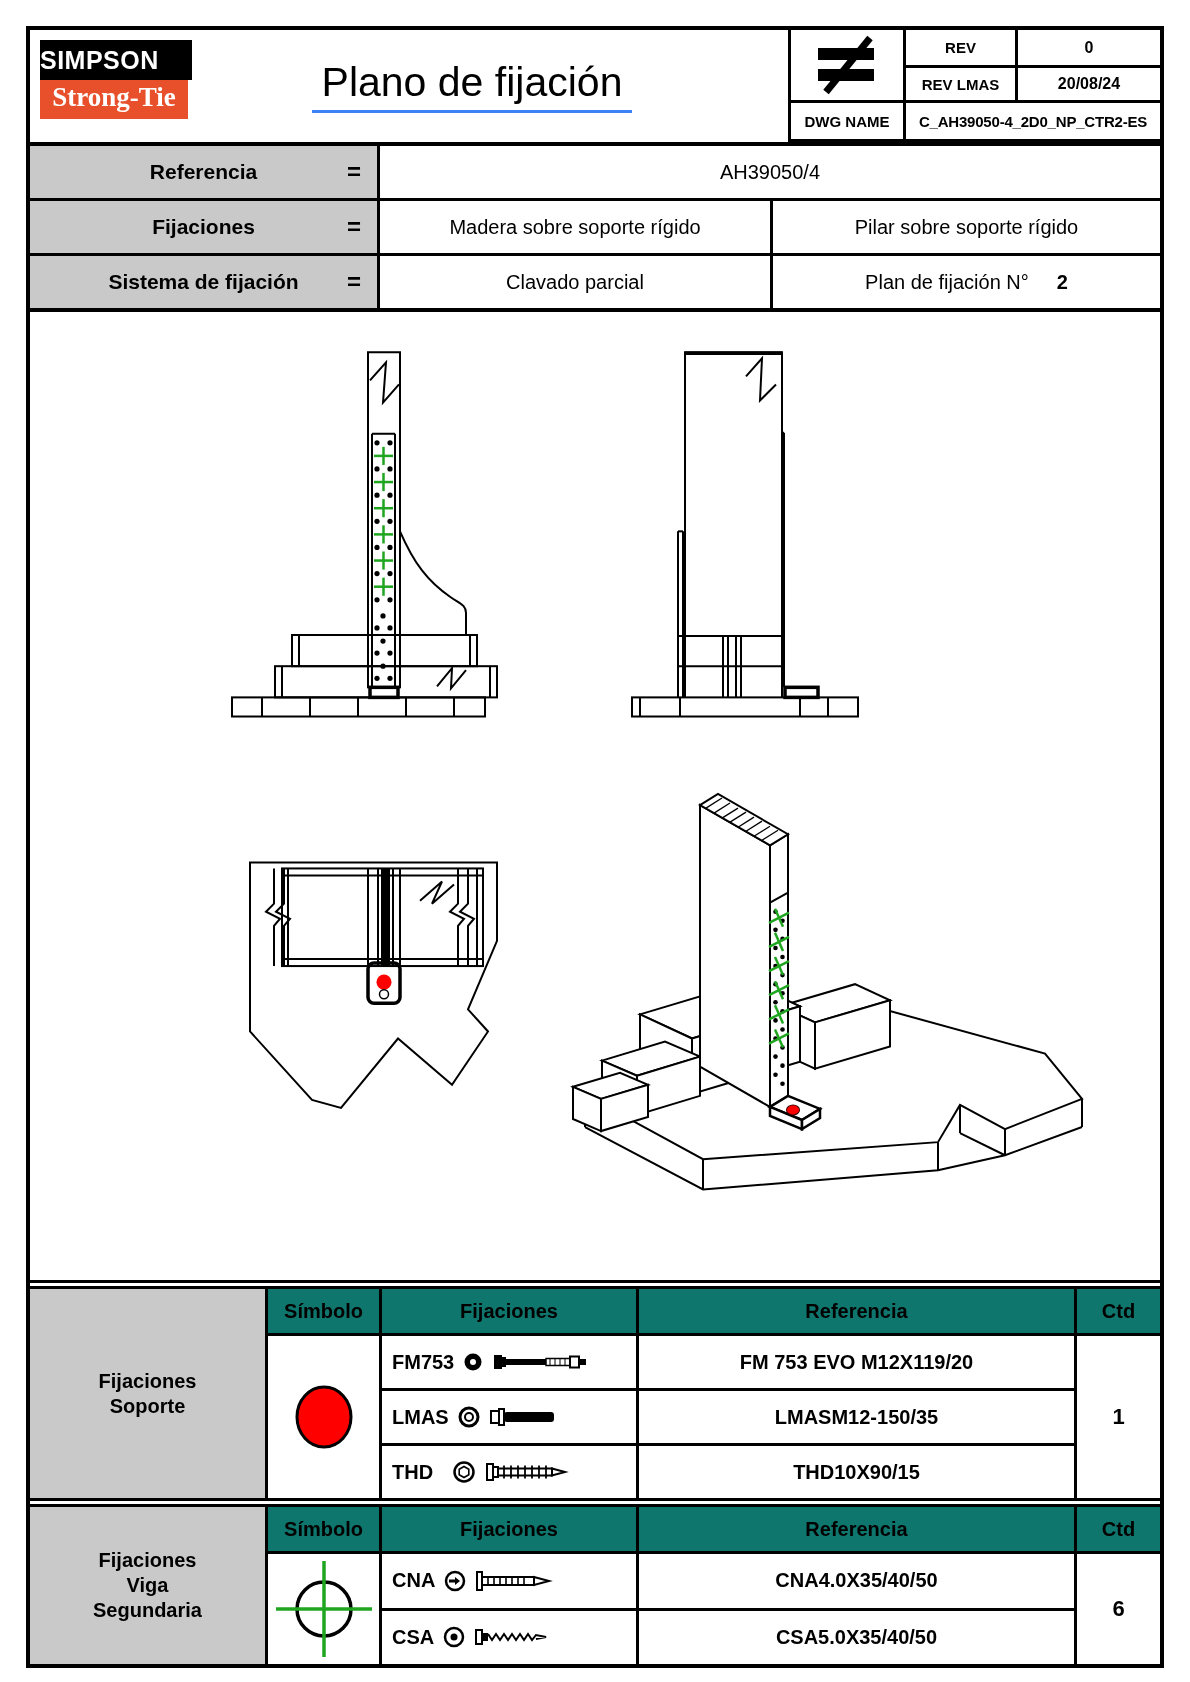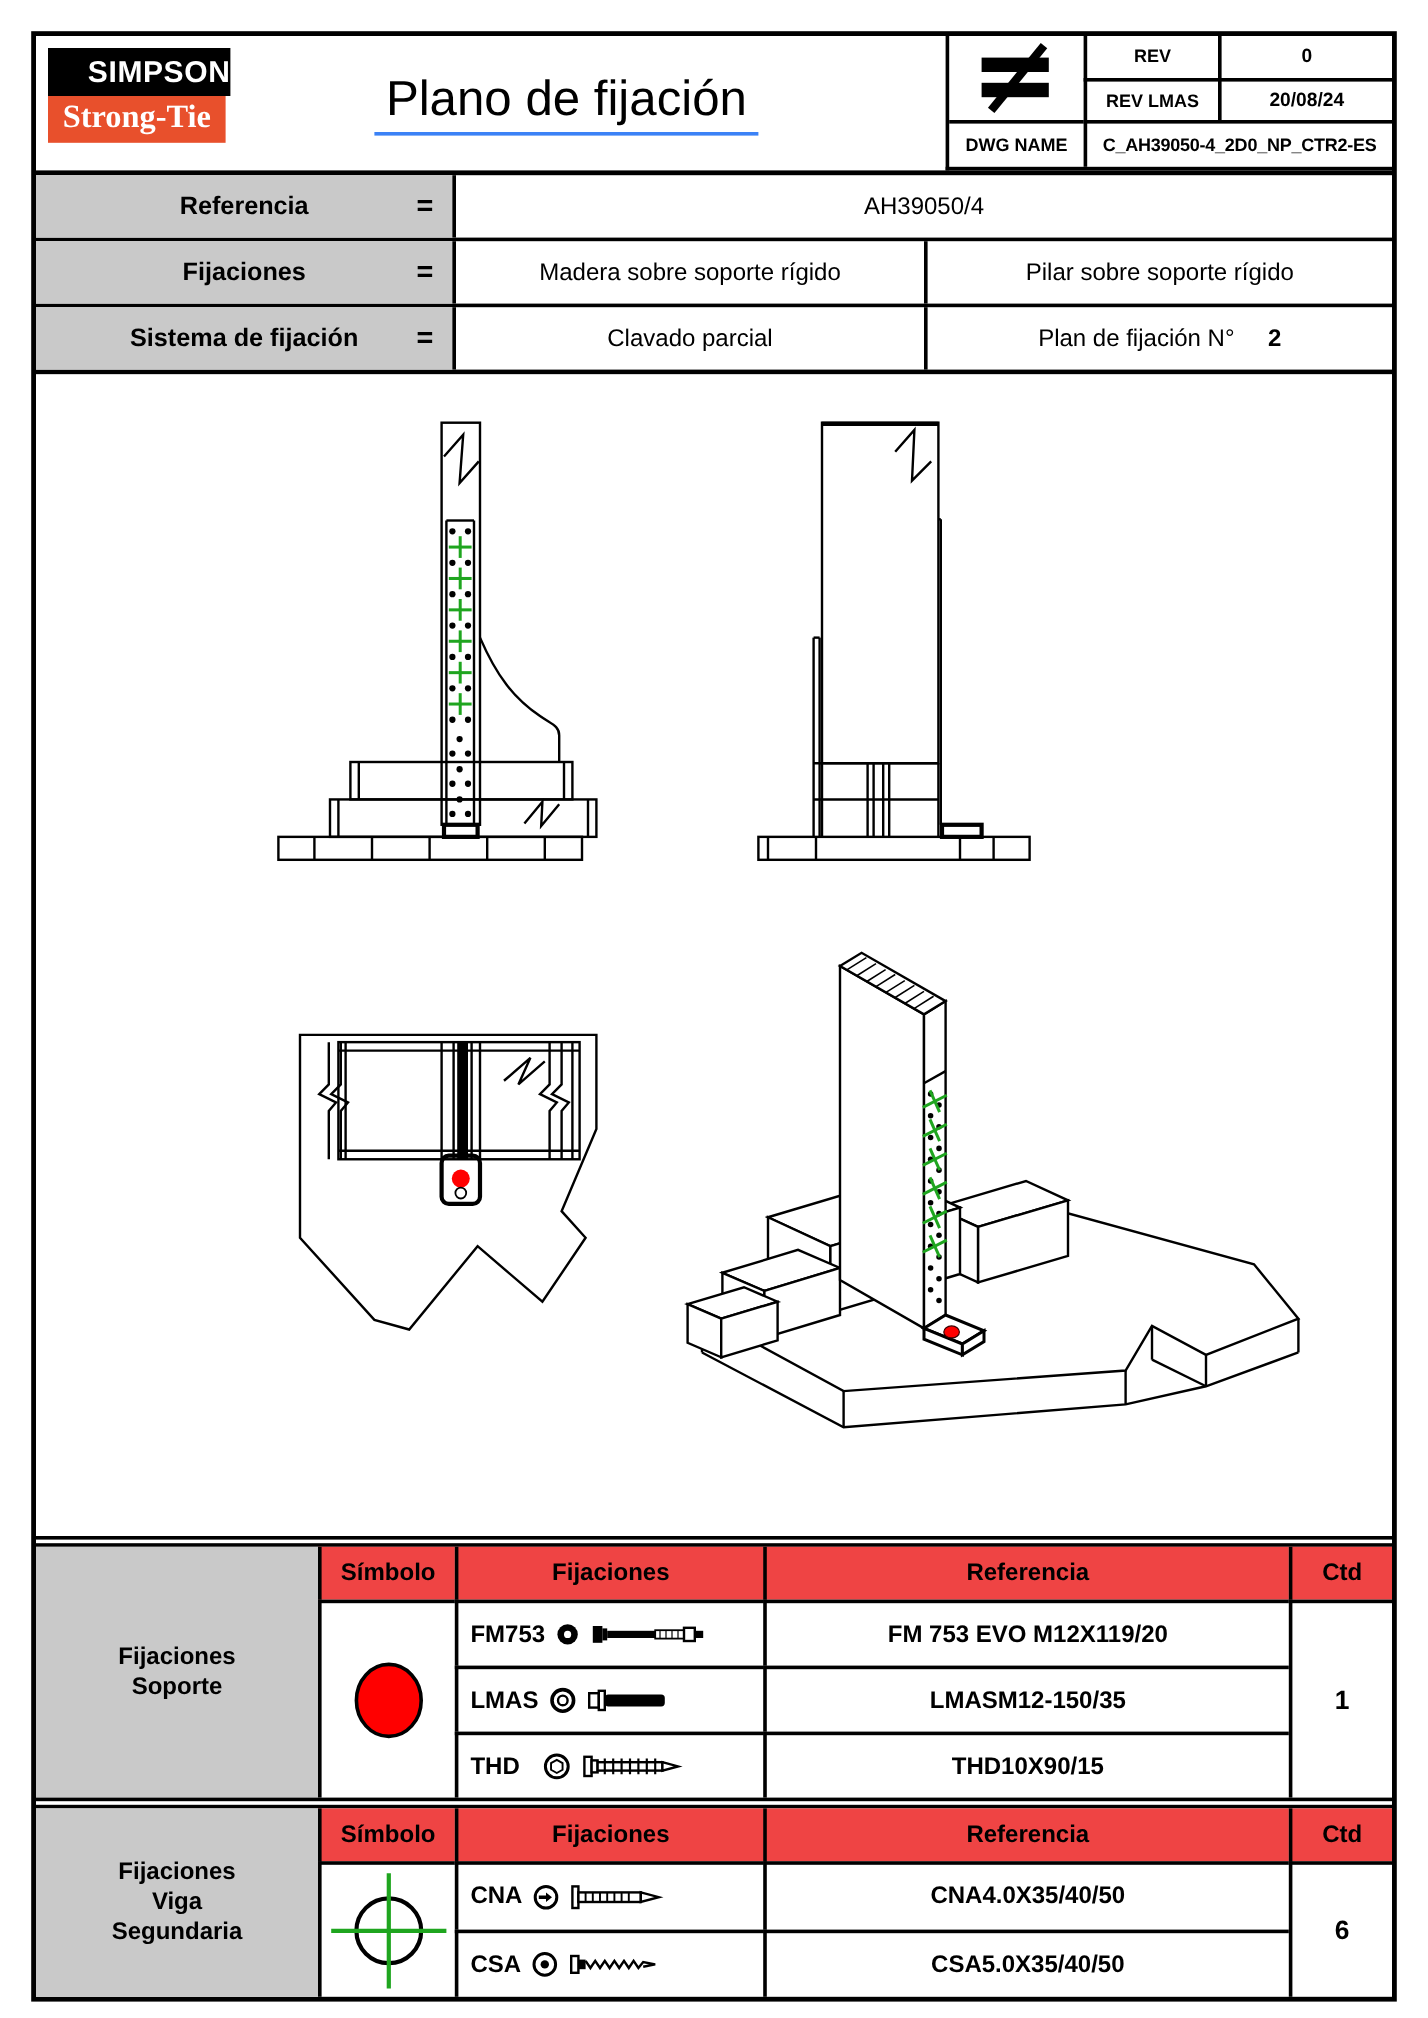--- a/index.html
+++ b/index.html
@@ -2,21 +2,21 @@
 <html><head>
 <meta charset="utf-8">
 <style>
   html,body{margin:0;padding:0;background:#fff;}
   body{width:1190px;height:1682px;position:relative;font-family:"Liberation Sans",sans-serif;color:#000;}
   .sheet{position:absolute;left:26px;top:26px;width:1130px;height:1634px;border:4px solid #000;display:flex;flex-direction:column;box-sizing:content-box;background:#fff;}
 
   
   .header{height:112px;border-bottom:4px solid #000;display:grid;grid-template-columns:178px 1fr 424px;}
   .logo-wrap{padding:10px 0 0 10px;}
-  .logo-simpson{background:#000;color:#fff;font-weight:bold;font-size:25px;letter-spacing:.5px;text-align:right;width:152px;padding:6px 0 5px;box-sizing:border-box;}
+  .logo-simpson{background:#000;color:#fff;font-weight:bold;font-size:25px;letter-spacing:.5px;text-align:left;width:152px;padding:6px 0 5px;box-sizing:border-box;}
   .logo-strongtie{background:#e8502c;color:#fff;font-family:"Liberation Serif",serif;font-weight:bold;font-size:27px;text-align:center;width:148px;padding:2px 0 6px;box-sizing:border-box;}
   .title-wrap{display:flex;align-items:center;justify-content:center;}
   .doc-title{font-size:41px;border-bottom:3px solid #3b82f6;padding:0 10px 4px;white-space:nowrap;}
   .rev-outer{position:relative;}
   .rev-grid{position:absolute;left:52px;top:0;right:0;bottom:0;border-left:3px solid #000;border-bottom:3px solid #000;display:grid;grid-template-columns:112px 112px 1fr;grid-template-rows:35px 35px 1fr;}
   .rev-grid>div{display:flex;align-items:center;justify-content:center;box-sizing:border-box;}
   .bl{border-left:3px solid #000;} .bt{border-top:3px solid #000;}
   .rev-lab{font-size:15px;font-weight:bold;}
   .rev-val{font-size:16px;font-weight:bold;}
   .dwg-val{font-size:15px;font-weight:bold;letter-spacing:-0.2px;}
@@ -32,21 +32,21 @@
 
   
   .drawing{flex:1;position:relative;background:#fff;overflow:hidden;}
   .drawing svg{position:absolute;inset:0;width:100%;height:100%;}
 
   
   .fixtable{display:grid;grid-template-columns:235px 114px 257px 438px 1fr;box-sizing:border-box;}
   .t1{height:218px;border-top:9px double #000;grid-template-rows:44px 1fr 1fr 1fr;}
   .t2{height:166px;border-top:9px double #000;grid-template-rows:44px 1fr 1fr;}
   .cell{display:flex;align-items:center;justify-content:center;box-sizing:border-box;}
-  .hdr{background:#ef4444;font-weight:bold;font-size:20px;}
+  .hdr{background:#0f766e;font-weight:bold;font-size:20px;}
   .group{background:#c9c9c9;font-weight:bold;font-size:20px;flex-direction:column;line-height:1.25;}
   .fixcell{justify-content:flex-start;padding-left:10px;gap:9px;font-weight:bold;font-size:20px;}
   .refcell{font-weight:bold;font-size:20px;}
   .qtycell{font-weight:bold;font-size:22px;}
 </style>
 </head>
 <body>
 
 <div class="sheet">
 

